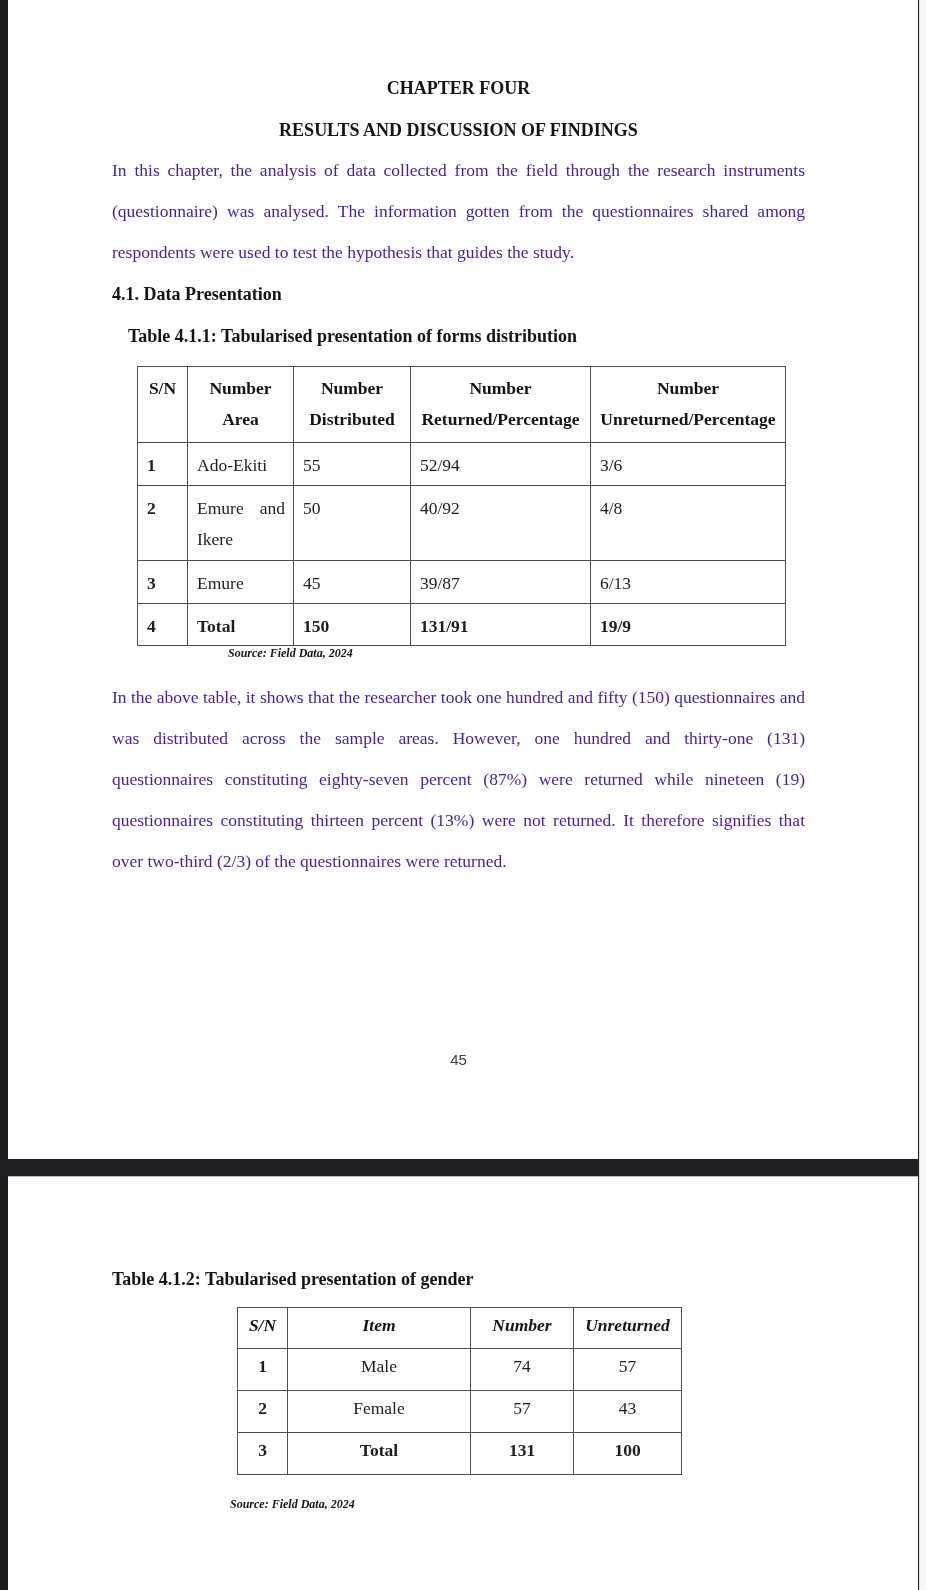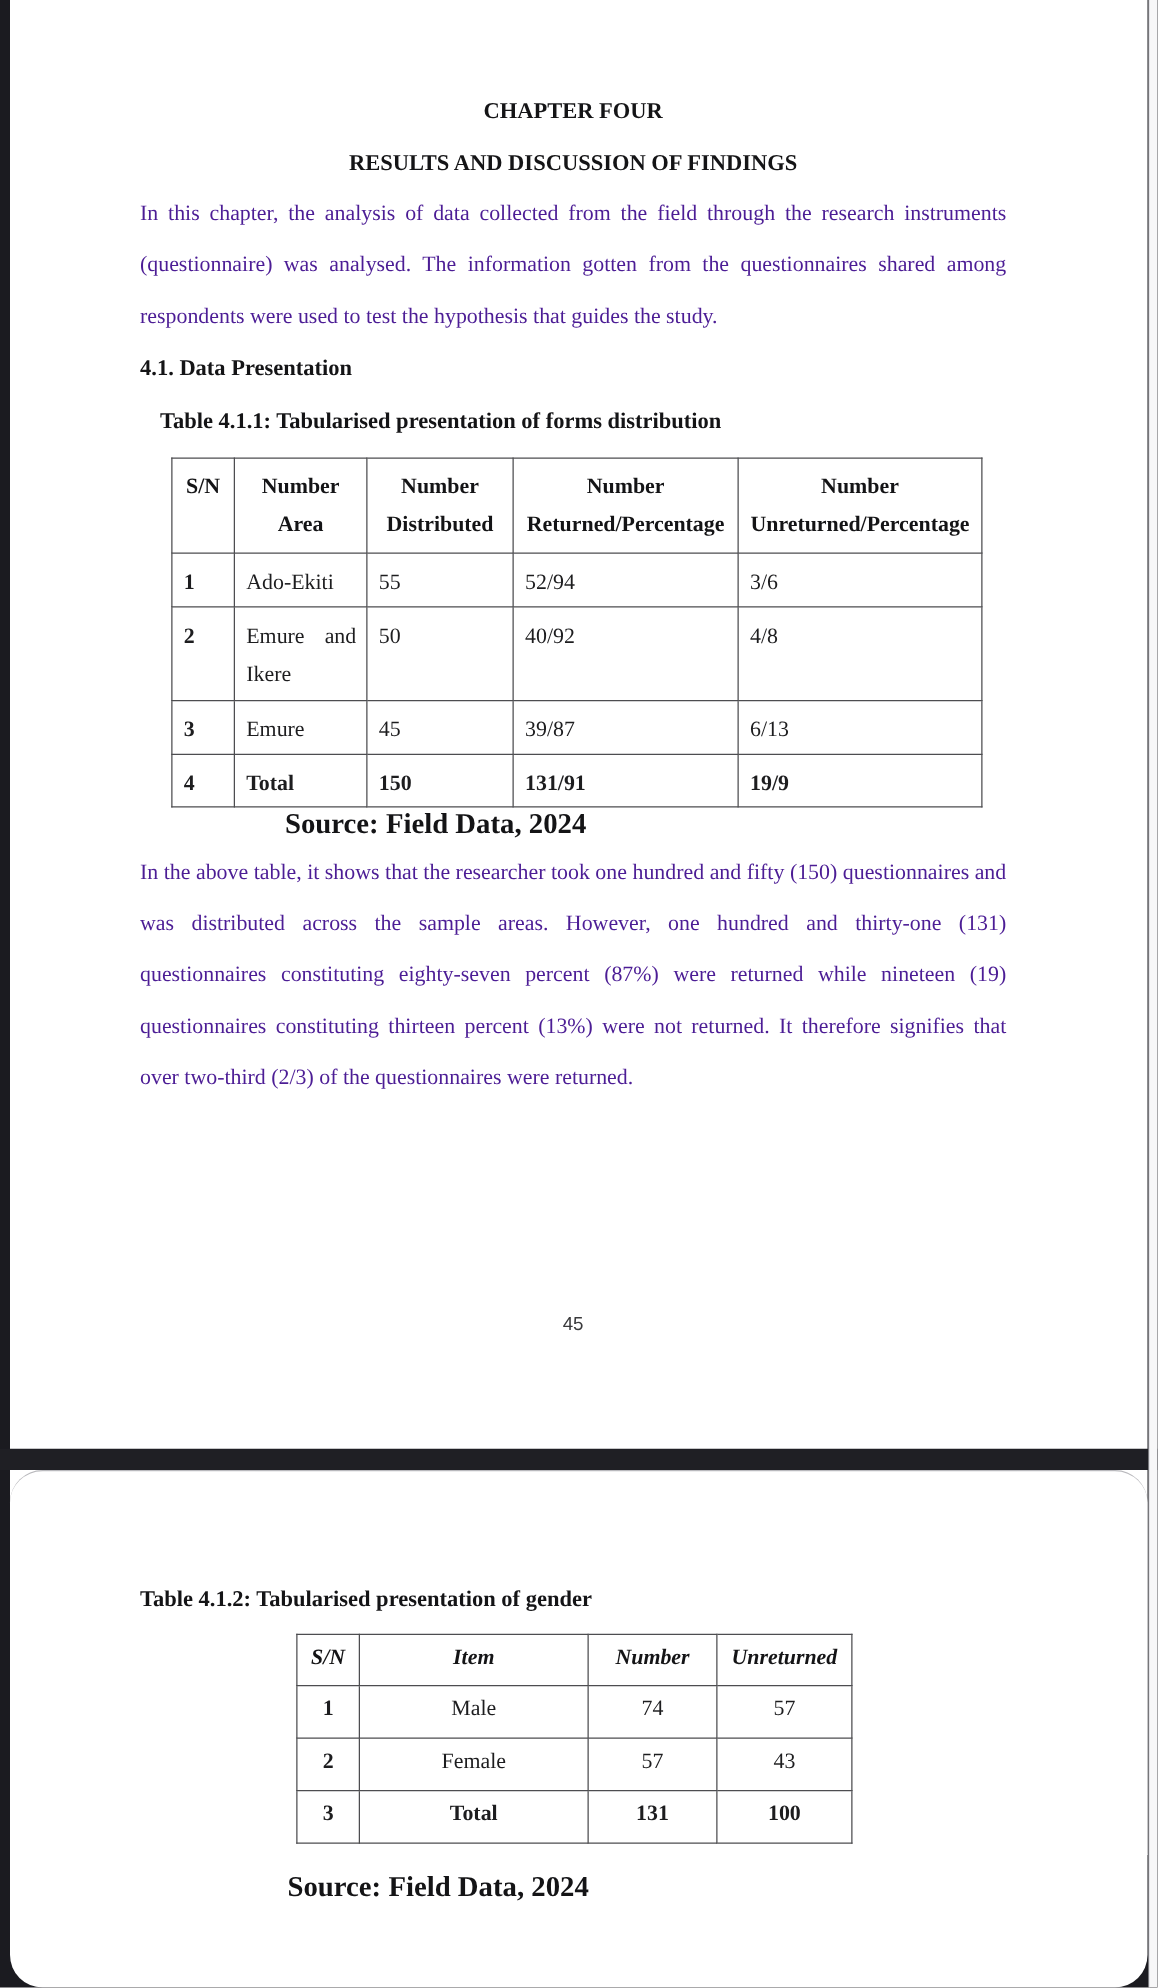--- a/index.html
+++ b/index.html
@@ -5,39 +5,39 @@
   * { margin:0; padding:0; box-sizing:border-box; }
   body { font-family: "Liberation Serif", "DejaVu Serif", serif; }
   .viewer {
     position:relative; width:926px; height:1590px;
     background:#1b1b20; overflow:hidden;
   }
   .page {
     position:absolute; left:8px; width:910px; background:#ffffff;
   }
   .page-1 { top:0; height:1484px; border-bottom:1px solid #b9b9bd; }
-  .page-2 { top:1176px; height:414px; border-top:1px solid #b9b9bd;border-radius:26px; }
+  .page-2 { top:1176px; height:414px; border-top:1px solid #b9b9bd; }
   .page-gap-band {
     position:absolute; left:0; top:1159px; width:926px; height:17px;
     background:#1f1f24;
   }
   .right-strip {
     position:absolute; right:0; top:0; width:7px; height:1590px;
     background:#f7f7f8; border-left:1px solid #e2e2e6; z-index:5;
   }
   .abs { position:absolute; }
   .heading { font-weight:bold; font-size:18px; color:#141416; }
   .center { text-align:center; }
   .para {
     width:693px; line-height:41px; text-align:justify; color:#4c1d95;
     font-size:17.5px;
   }
   .para-justify-last { text-align-last: justify; }
   .source-line {
-    font-weight:bold; font-size:23px; color:#141416;
+    font-weight:bold; font-style:italic; font-size:12px; color:#141416;
   }
   .page-number {
     font-family:"Liberation Sans", "DejaVu Sans", sans-serif;
     font-size:15px; color:#3a3a3c; width:693px; text-align:center;
   }
   table { border-collapse:collapse; table-layout:fixed; }
   td, th {
     border:1px solid #4d4d50; font-size:17.5px; color:#1d1d1f;
     vertical-align:top; overflow:hidden;
   }

